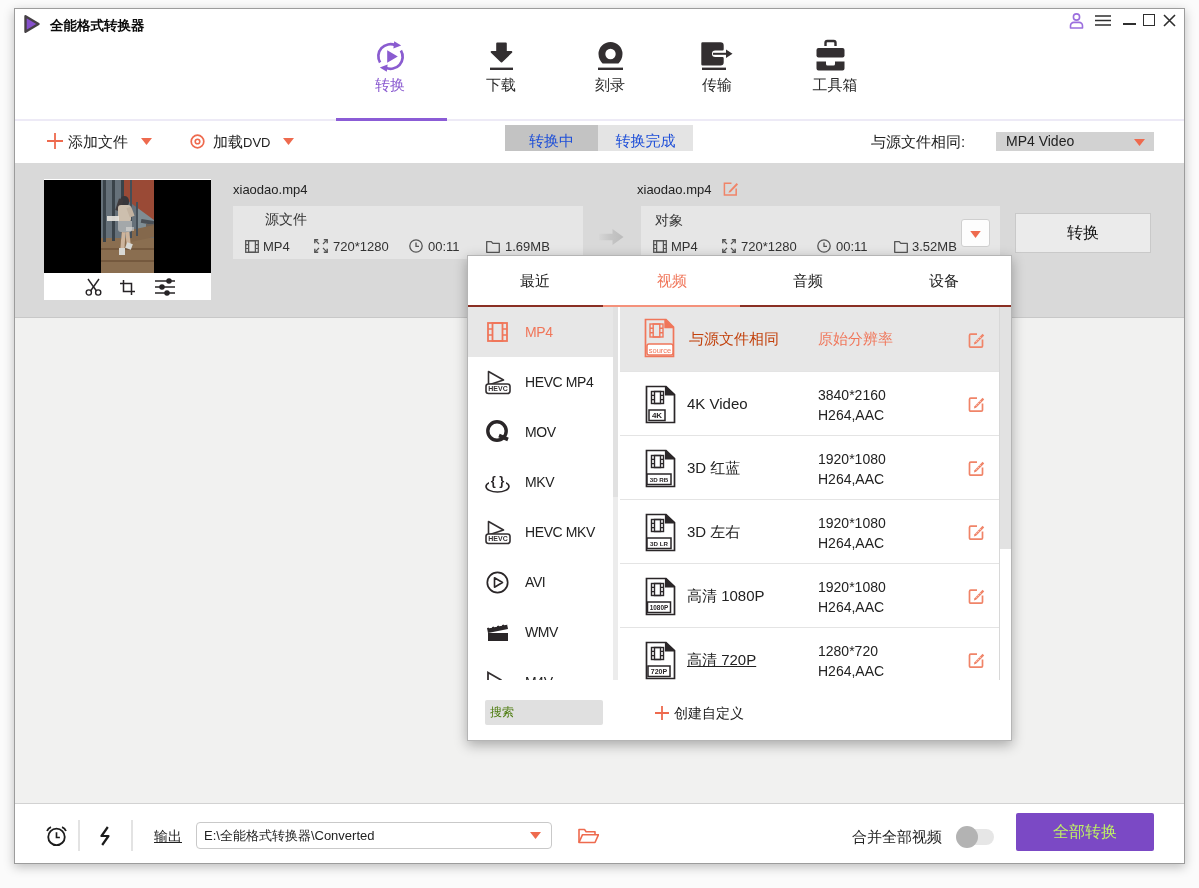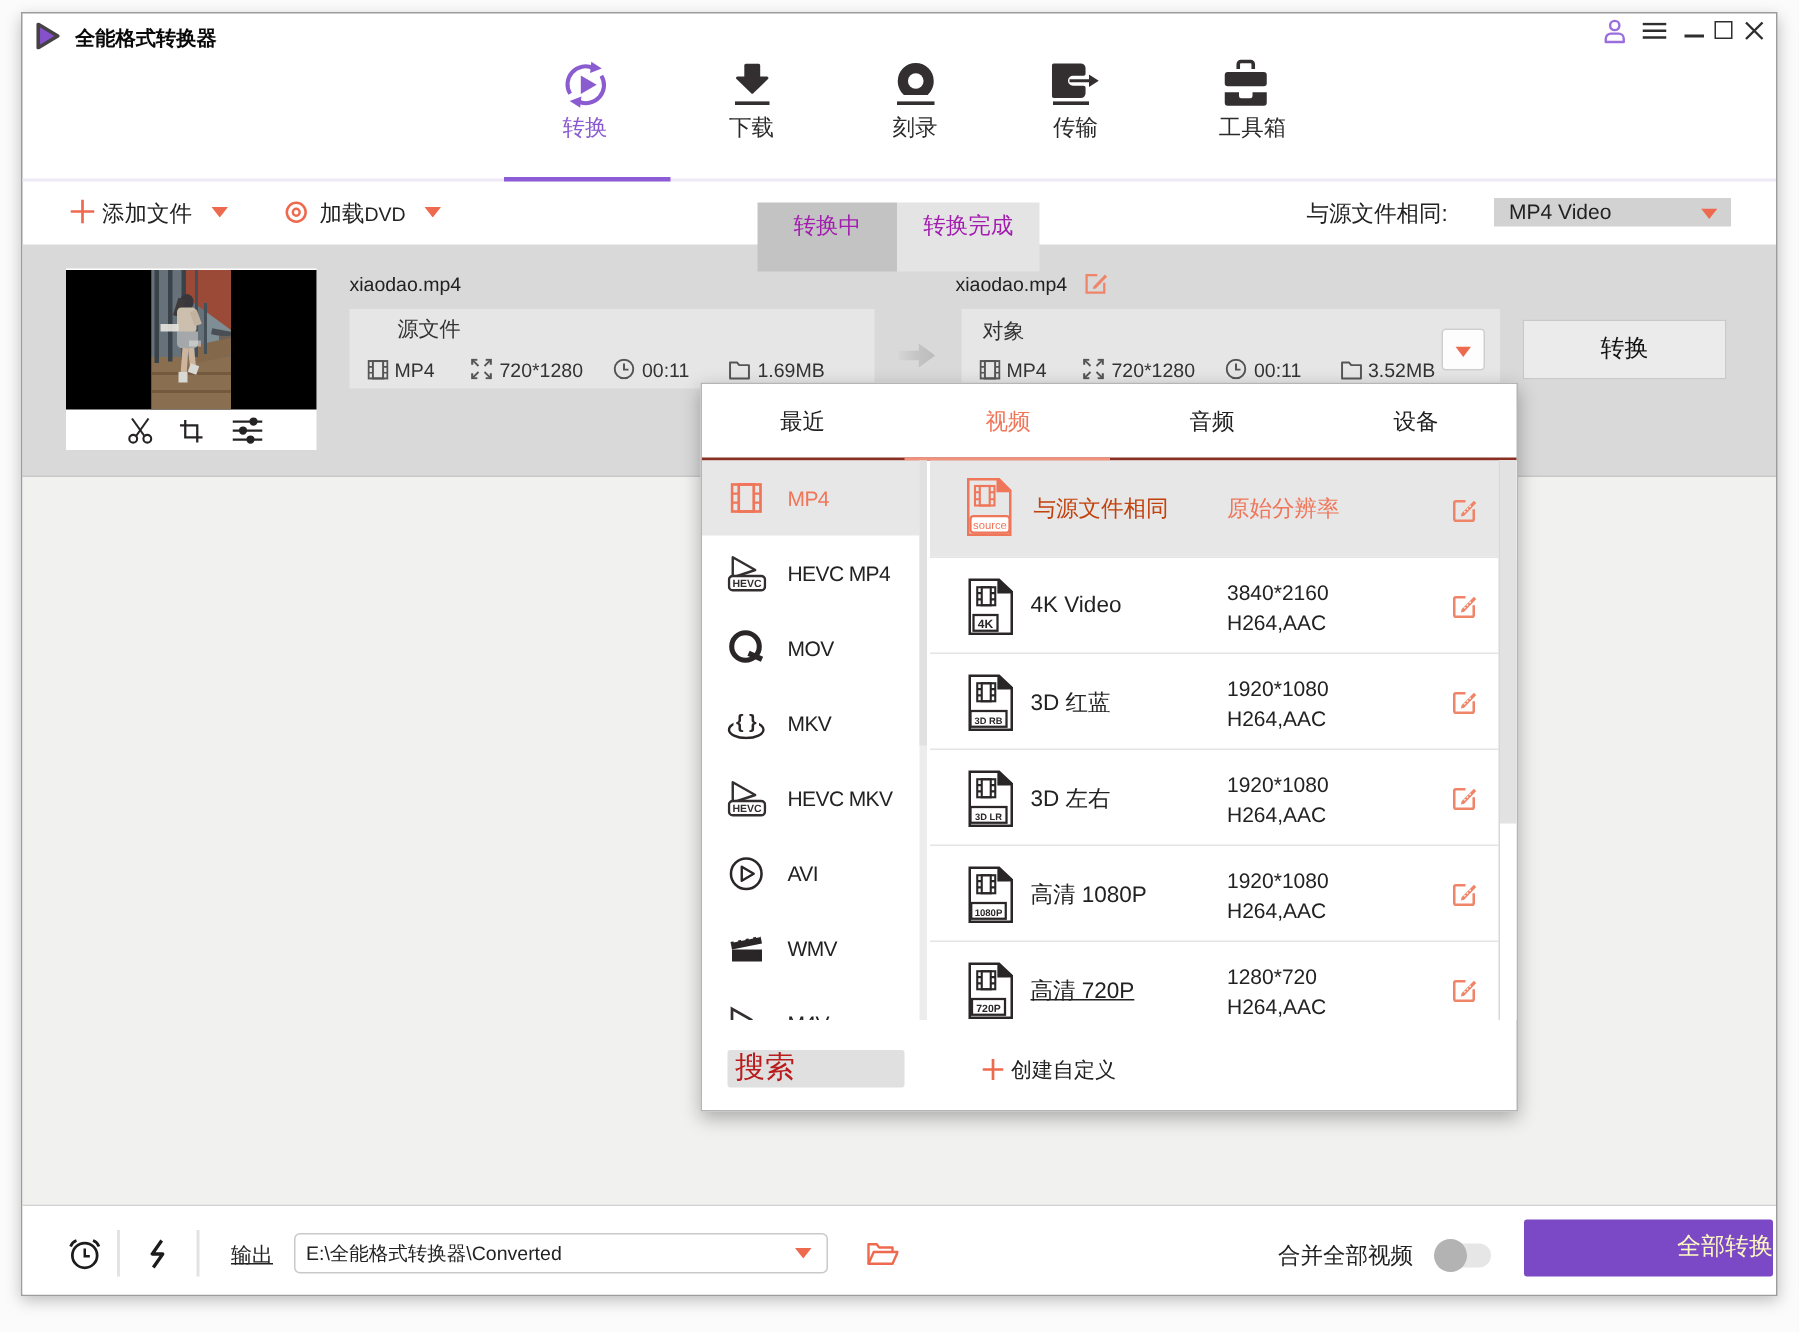--- a/index.html
+++ b/index.html
@@ -11,21 +11,21 @@
 #win { left:14px; top:8px; width:1171px; height:856px; background:#fff; border:1px solid #9c9c9c; box-shadow:0 3px 10px rgba(0,0,0,0.25); }
 
 #title-text { left:50px; top:17px; font-size:13.5px; font-weight:bold; color:#0a0a0a; }
 
 .navlab { font-size:15px; color:#2b2b2b; text-align:center; width:80px; top:76px; }
 .navlab.sel { color:#8a5ad0; }
 
 #toolbar-underline { left:336px; top:118px; width:111px; height:3px; background:#8b5cd6; }
 #nav-border { left:15px; top:119px; width:1169px; height:2px; background:#edeaf6; }
 .tbtext { font-size:15px; color:#222; top:133px; }
-.tabs { top:135px; height:46px; font-size:15px; color:#a21caf; line-height:31px; text-align:center; }
+.tabs { top:125px; height:26px; font-size:15px; color:#1d4ed8; line-height:31px; text-align:center; }
 #tab1 { left:505px; width:93px; background:#c3c3c3; }
 #tab2 { left:598px; width:95px; background:#e4e4e4; }
 
 #band { left:15px; top:163px; width:1169px; height:155px; background:#d9d9d9; }
 #band-border { left:15px; top:317px; width:1169px; height:1px; background:#c8c8c8; }
 #content { left:15px; top:318px; width:1169px; height:485px; background:#f1f1f0; }
 
 #thumbcard { left:44px; top:179px; width:167px; height:121px; background:#fff; }
 #thumbblack { left:44px; top:180px; width:167px; height:93px; background:#000; }
 #photo { left:101px; top:180px; width:53px; height:93px; background:#8e9298; overflow:hidden; }
@@ -40,36 +40,36 @@
 #dropbtn { left:961px; top:219px; width:29px; height:28px; background:#fdfdfd; border:1px solid #cfcfcf; border-radius:3px; }
 #convbtn { left:1015px; top:213px; width:136px; height:40px; background:#ebebeb; border:1px solid #c9c9c9; font-size:16px; color:#111; text-align:center; line-height:38px; }
 
 #bottombar { left:15px; top:803px; width:1169px; height:60px; background:#fff; border-top:1px solid #d2d2d2; }
 .vsep { top:820px; width:2px; height:31px; background:#e3e3e3; }
 #outlab { left:154px; top:828px; font-size:14px; color:#222;text-decoration:underline; }
 #outbox { left:196px; top:822px; width:356px; height:27px; background:#fff; border:1px solid #c9c9c9; border-radius:4px; font-size:13px; color:#222; line-height:25px; padding-left:7px; }
 #mergelab { left:852px; top:828px; font-size:15px; color:#222; }
 #toggle { left:958px; top:829px; width:36px; height:16px; background:#e6e6e6; border-radius:8px; }
 #knob { left:956px; top:826px; width:22px; height:22px; background:#b3b3b3; border-radius:50%; }
-#allbtn { left:1016px; top:813px; width:166px; height:38px; background:#7b49c5; border-radius:2px; color:#fef9c3; font-size:16px; text-align:right; line-height:38px; }
+#allbtn { left:1016px; top:813px; width:138px; height:38px; background:#7b49c5; border-radius:2px; color:#bef264; font-size:16px; text-align:center; line-height:38px; }
 
 #panel { left:467px; top:255px; width:545px; height:486px; background:#fff; border:1px solid #b5b5b5; box-shadow:0 4px 12px rgba(0,0,0,0.3); }
 .ptab { top:272px; font-size:15px; color:#222; }
 #pline { left:468px; top:305px; width:543px; height:2px; background:#8a2f23; }
 #pline-sel { left:603px; top:305px; width:137px; height:2px; background:#f4917b; }
 .lrow { left:468px; width:146px; height:50px; }
 .lrow .t { position:absolute; left:57px; top:17px; font-size:14px; letter-spacing:-0.4px; color:#222; }
 #lrow0 { top:307px; background:#e7e7e7; }
 #lrow0 .t { color:#f0765a; }
 svg { display:block; }
 .rrow-title { font-size:15px; color:#222; }
 .rrow-res { font-size:14px; color:#222; }
 #prow0 { left:620px; top:307px; width:391px; height:64px; background:#e7e7e7; }
 .rsep { left:620px; width:391px; height:1px; background:#e4e4e4; }
-#searchbox { left:485px; top:700px; width:118px; height:25px; background:#e0e0e0; border-radius:2px; font-size:20px; color:#b91c1c; line-height:25px; padding-left:5px; }
+#searchbox { left:485px; top:700px; width:118px; height:25px; background:#e0e0e0; border-radius:2px; font-size:12px; color:#4d7c0f; line-height:25px; padding-left:5px; }
 #createlab { left:674px; top:705px; font-size:14px; color:#222; }
 #scroll2 { left:999px; top:307px; width:12px; height:373px; background:#fff; border-left:1px solid #d8d8d8; }
 #scroll2t { left:1000px; top:307px; width:11px; height:242px; background:#e2e2e2; }
 </style>
 </head>
 <body>
 <svg width="0" height="0" style="position:absolute;">
 <defs>
 <g id="filmicon">
   <rect x="0.7" y="0.7" width="12.6" height="11.6" fill="none" stroke="#555" stroke-width="1.3"></rect>

